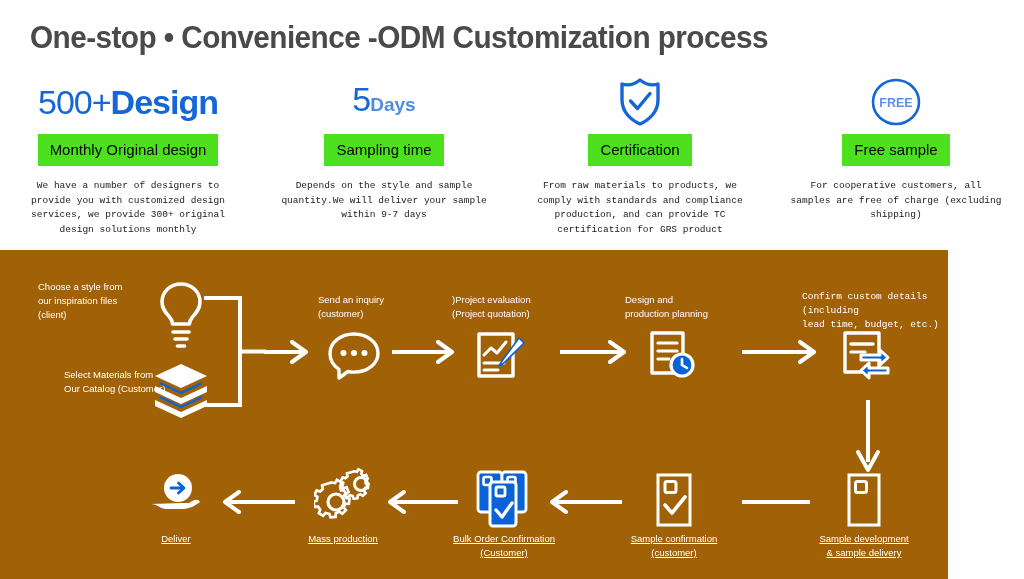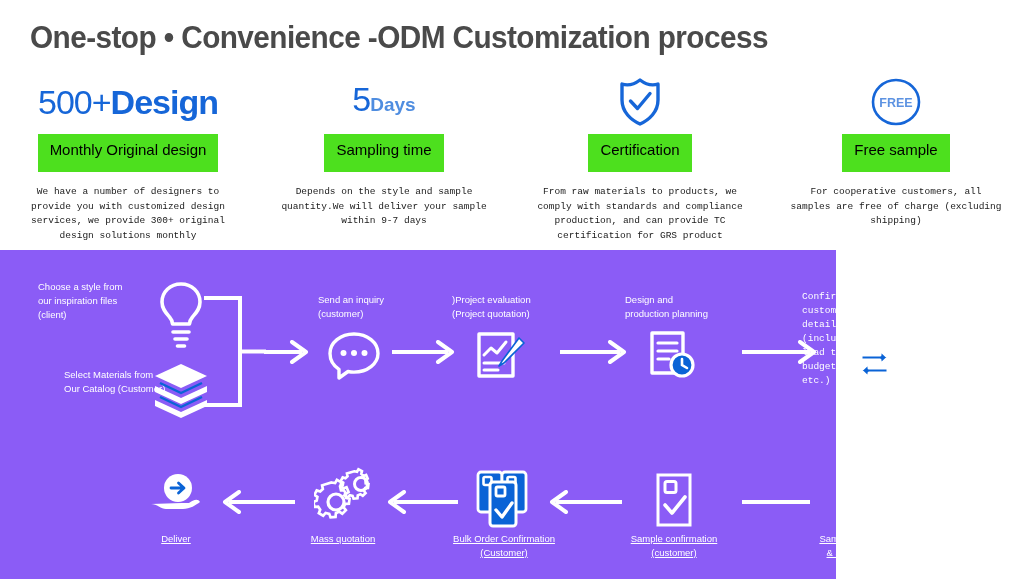--- a/index.html
+++ b/index.html
@@ -55,40 +55,40 @@
     font-size:19px;
     color:#4f8de0;
     letter-spacing:0;
     font-weight:bold;
   }
   .badge {
     background:#4de01e;
     color:#000000;
     font-size:15px;
     line-height:15px;
-    padding:8px 12px 15px 12px;
+    padding:8px 12px 9px 12px;
     white-space:nowrap;
     margin-top:4px;
   }
   .feat-desc {
     margin-top:13px;
     font-size:9.5px;
     line-height:14.5px;
     color:#1a1a1a;
     text-align:center;
     max-width:215px;
     font-family:Liberation Mono, monospace;
   }
 
   
   #flow {
     position:absolute;
     left:0; top:250px;
-    width:836px; height:329px;
-    background:#8b5cf6;
+    width:948px; height:329px;
+    background:#a16207;
     color:#ffffff;
   }
   .node { position:absolute; }
   .node-label {
     font-size:9.5px;
     line-height:14px;
     color:#ffffff;
     white-space:pre-line;
   }
   .ic { display:block; }
@@ -331,21 +331,21 @@
         <circle cx="47" cy="18" r="6.5"></circle>
       </g>
       <g fill="none" stroke="#ffffff" stroke-width="3.2">
         <path d="M22 18 l4.3 .7 2.1-3.8 5.3 3 -1.1 4.2 3.2 3 4.1-1.4 2.4 5.6 -3.5 2.6 .4 4.4 4.3 1
                  -.8 6 -4.4 .2 -1.9 4 2.7 3.4 -4.3 4.3 -3.6-2.5 -4 1.9 -.4 4.4 -6 .5 -1.5-4.1 -4.3-1.1
                  -2.9 3.3 -5.2-3 1.6-4.2 -2.4-3.6 -4.4 .3 -1.3-5.9 4-1.7 .8-4.3 -3.6-2.5 2.8-5.3 4.1 1.3 3.2-3 -.9-4.3 Z" transform="translate(-6,-2) scale(0.84) translate(6,4)"></path>
         <circle cx="22" cy="36" r="8"></circle>
       </g>
     </svg>
   </div>
-  <div class="lbl-c" style="left:253px; top:282px;">Mass quotation</div>
+  <div class="lbl-c" style="left:253px; top:282px;">Mass production</div>
 
   <svg class="arrow" style="left:215px; top:240px;" width="80" height="24" viewBox="0 0 80 24">
     <line x1="80" y1="12" x2="14" y2="12" stroke="#ffffff" stroke-width="4"></line>
     <polyline points="24,2 10,12 24,22" fill="none" stroke="#ffffff" stroke-width="4" stroke-linejoin="round" stroke-linecap="round"></polyline>
   </svg>
 
   <div class="node" style="left:148px; top:222px;">
     <svg class="ic" width="56" height="52" viewBox="0 0 56 52">
       <circle cx="30" cy="16" r="14" fill="#ffffff"></circle>
       <path d="M23 16 L35 16 M30.5 11 L36 16 L30.5 21" fill="none" stroke="#0a63d6" stroke-width="2.8" stroke-linecap="round" stroke-linejoin="round"></path>

